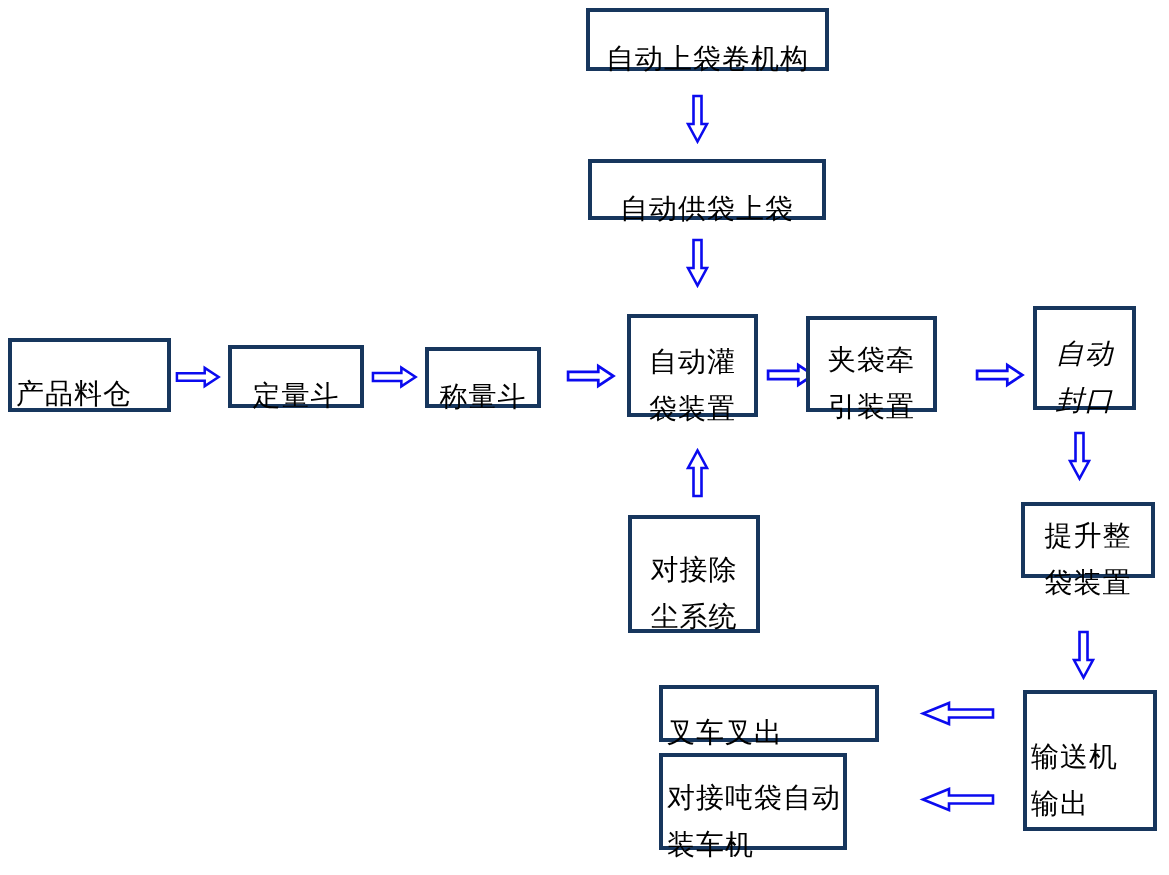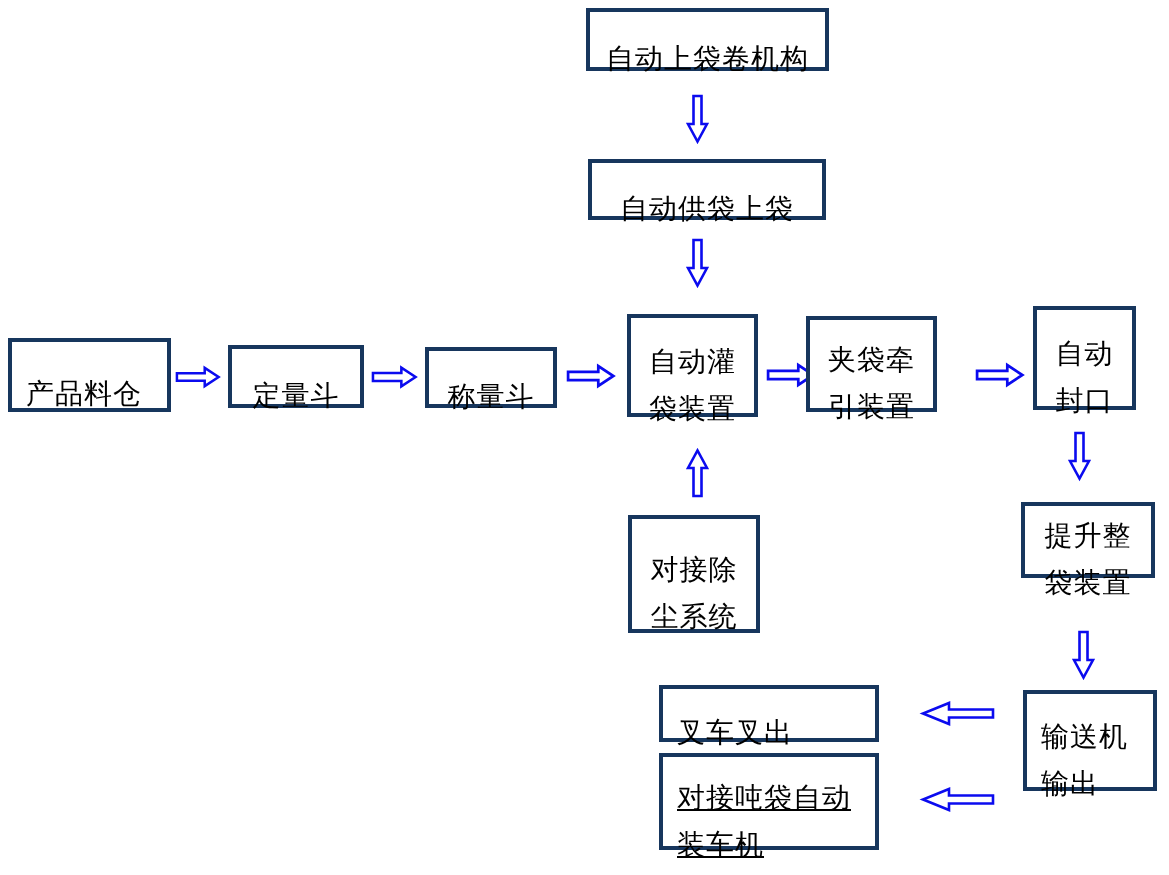--- a/index.html
+++ b/index.html
@@ -23,43 +23,43 @@
     display: flex;
     align-items: center;
     justify-content: center;
     color: #000000;
     font-size: 28px;
     letter-spacing: 1px;
   }
   .box .lines { text-align: left; margin-top: 38px; }
   .box .line { display: block; line-height: 34px; }
   .box.multi .line { line-height: 47px; }
-  .box.align-left { justify-content: flex-start; padding-left: 14px; }
+  .box.align-left { justify-content: flex-start; padding-left: 4px; }
   .arrow { position: absolute; display: block; }
   .arrow polygon {
     fill: #ffffff;
     stroke: #0b0bef;
     stroke-width: 2.6;
     stroke-linejoin: miter;
   }
 
   
   #n-bag-roll   { left: 586px; top: 8px;   width: 243px; height: 63px; }
   #n-bag-supply { left: 588px; top: 159px; width: 238px; height: 61px; }
   #n-silo       { left: 8px;   top: 338px; width: 163px; height: 74px; }
   #n-dosing     { left: 228px; top: 345px; width: 136px; height: 63px; }
-  #n-weighing   { left: 425px; top: 347px; width: 132px; height: 61px; }
+  #n-weighing   { left: 425px; top: 347px; width: 116px; height: 61px; }
   #n-filling    { left: 627px; top: 314px; width: 131px; height: 103px; }
   #n-clamp      { left: 806px; top: 316px; width: 131px; height: 96px; }
-  #n-sealing    { left: 1033px; top: 306px; width: 103px; height: 104px; }
+  #n-sealing    { left: 1033px; top: 306px; width: 103px; height: 104px; font-style: italic; }
   #n-dust       { left: 628px; top: 515px; width: 132px; height: 118px; }
   #n-lifting    { left: 1021px; top: 502px; width: 134px; height: 76px; }
-  #n-conveyor   { left: 1023px; top: 690px; width: 134px; height: 101px; }
+  #n-conveyor   { left: 1023px; top: 690px; width: 134px; height: 141px; }
   #n-forklift   { left: 659px; top: 685px; width: 220px; height: 57px; }
-  #n-truck      { left: 659px; top: 753px; width: 220px; height: 97px; text-decoration: underline; }
+  #n-truck      { left: 659px; top: 753px; width: 188px; height: 97px; }
 
   
   #a-1  { left: 686px;  top: 94px;  width: 23px; height: 50px; }
   #a-2  { left: 686px;  top: 238px; width: 23px; height: 50px; }
   #a-3  { left: 175px;  top: 365px; width: 46px; height: 24px; }
   #a-4  { left: 371px;  top: 365px; width: 47px; height: 24px; }
   #a-5  { left: 566px;  top: 363px; width: 50px; height: 26px; }
   #a-6  { left: 766px;  top: 362px; width: 50px; height: 26px; }
   #a-7  { left: 975px;  top: 362px; width: 50px; height: 26px; }
   #a-8  { left: 686px;  top: 448px; width: 23px; height: 50px; }

